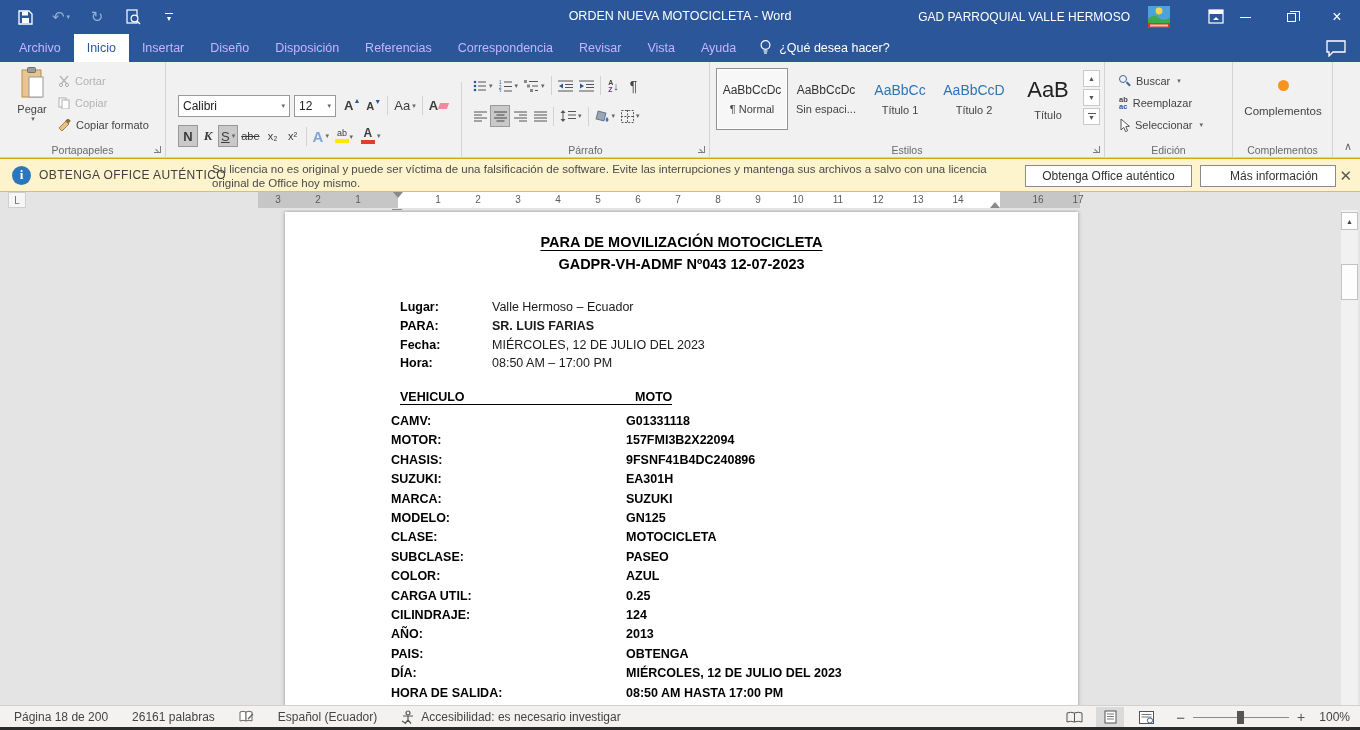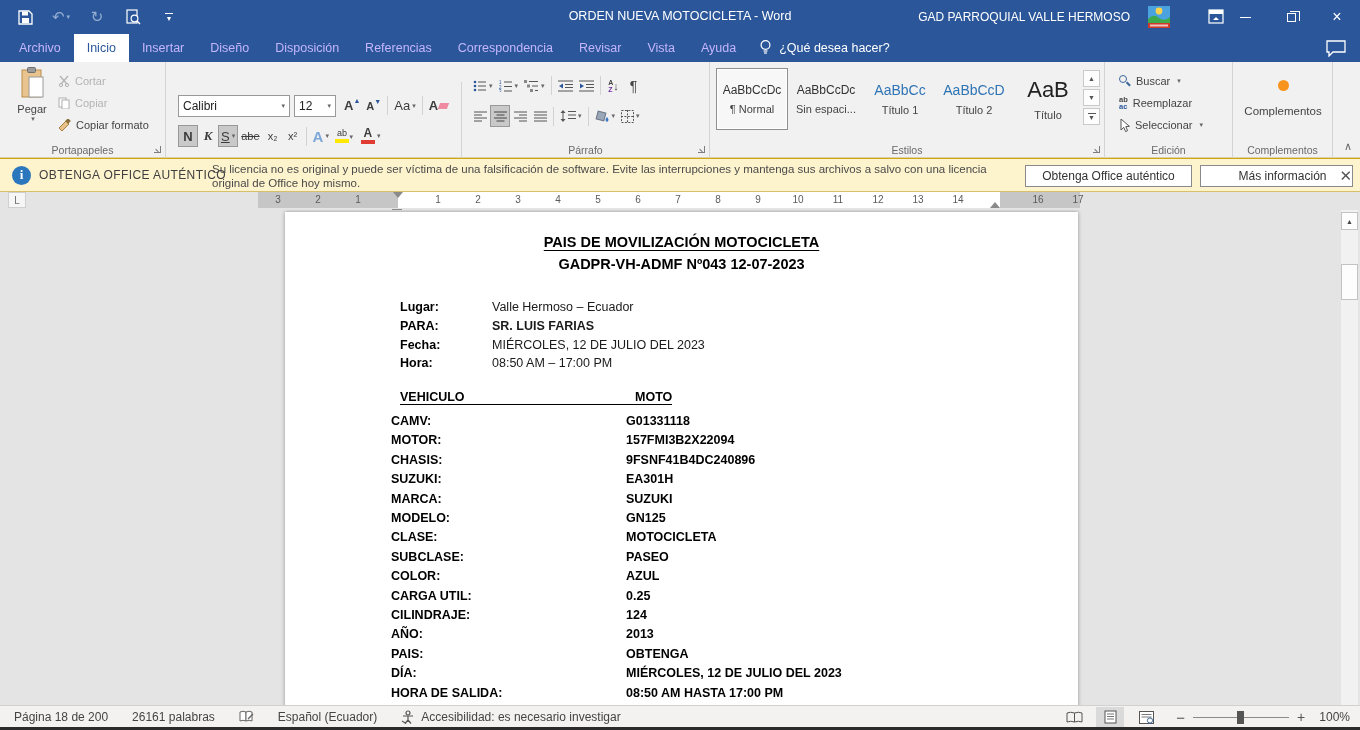--- a/index.html
+++ b/index.html
@@ -504,21 +504,21 @@
   </div>
 
   <span class="collapse-ribbon">∧</span>
 </div>
 
 <div class="abs warnbar">
   <span class="info-ic">i</span>
   <span class="warn-title">OBTENGA OFFICE AUTÉNTICO</span>
   <span class="warn-msg">Su licencia no es original y puede ser víctima de una falsificación de software. Evite las interrupciones y mantenga sus archivos a salvo con una licencia original de Office hoy mismo.</span>
   <span class="warn-btn" style="left:1025px; width:167px;">Obtenga Office auténtico</span>
-  <span class="warn-btn" style="left:1200px; width:153px;padding-left:12px;">Más información</span>
+  <span class="warn-btn" style="left:1200px; width:136px;padding-left:12px;">Más información</span>
   <span class="warn-x">✕</span>
 </div>
 
 <div class="abs rulerband">
   <span class="tabsel">L</span>
   <div class="ruler">
     <div class="ruler-white"></div>
     <div class="rnum-row" style="left:0;">
         <span class="rnum">3</span>
         <span class="rnum">2</span>
@@ -545,21 +545,21 @@
         <span class="rnum">17</span>
       </div>
     <span class="ind-first"></span>
     <span class="ind-box"></span>
     <span class="ind-right"></span>
   </div>
 </div>
 
 <div class="abs docarea">
   <div class="page">
-    <div class="doc-title" style="top:22px; text-decoration:underline; text-underline-offset:3px;">PAIS DE MOVILIZACIÓN MOTOCICLETA</div>
+    <div class="doc-title" style="top:22px; text-decoration:underline; text-underline-offset:3px;">PARA DE MOVILIZACIÓN MOTOCICLETA</div>
     <div class="doc-title" style="top:44px;">GADPR-VH-ADMF Nº043 12-07-2023</div>
 
     <div class="abs" style="left:115px; top:86px;">
       <div class="fieldrow">
         <span class="lab">Lugar:</span>
         <span class="val">Valle Hermoso – Ecuador</span>
       </div>
       <div class="fieldrow">
         <span class="lab">PARA:</span>
         <span class="val b">SR. LUIS FARIAS</span>

